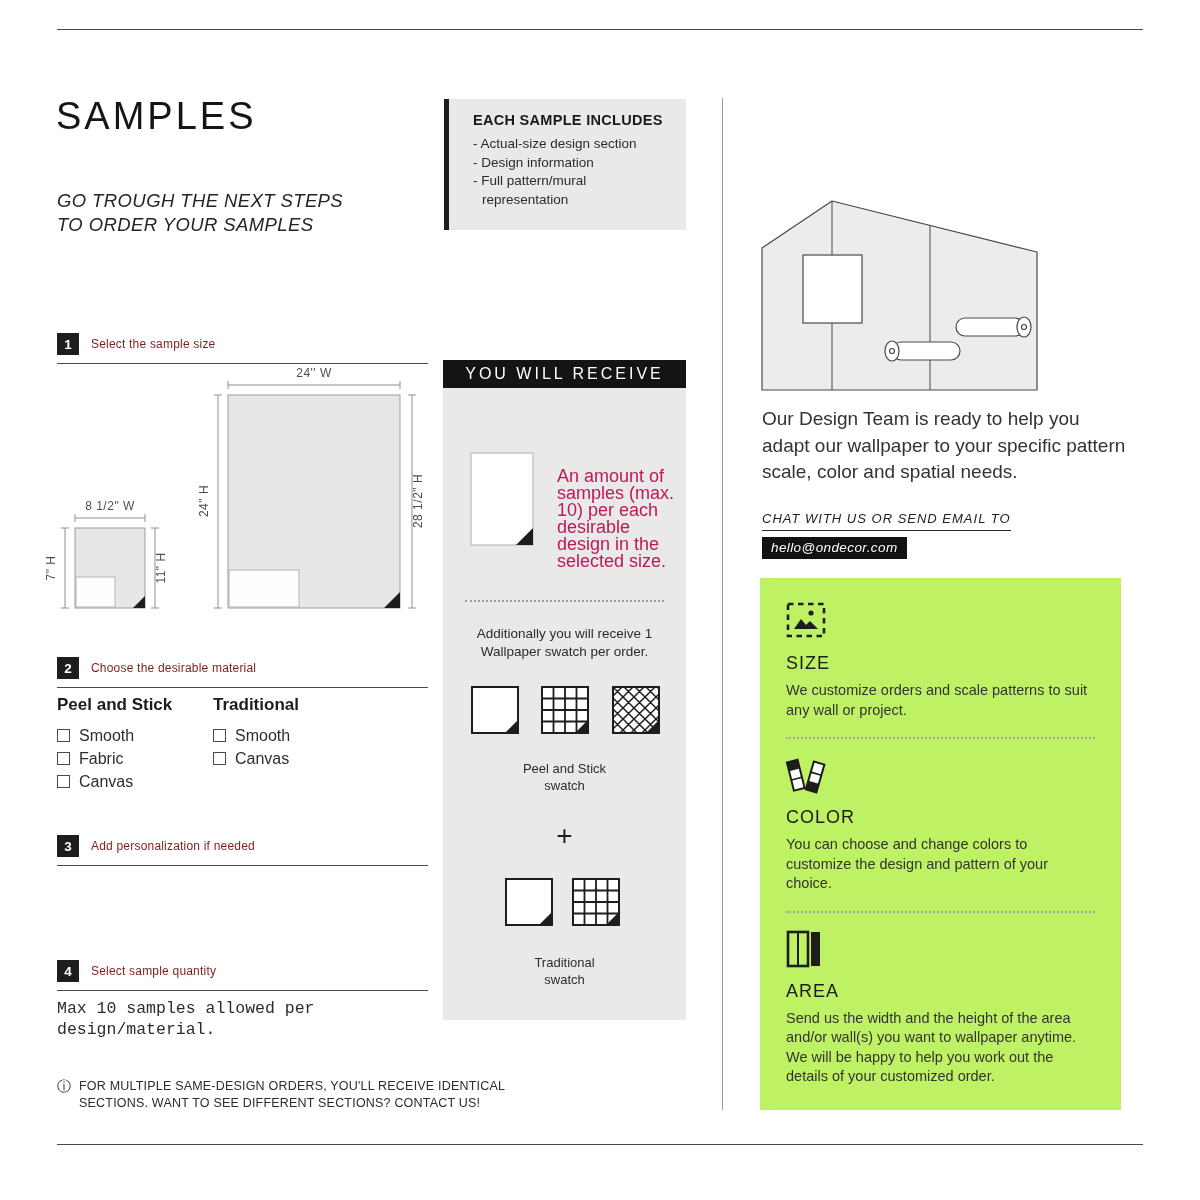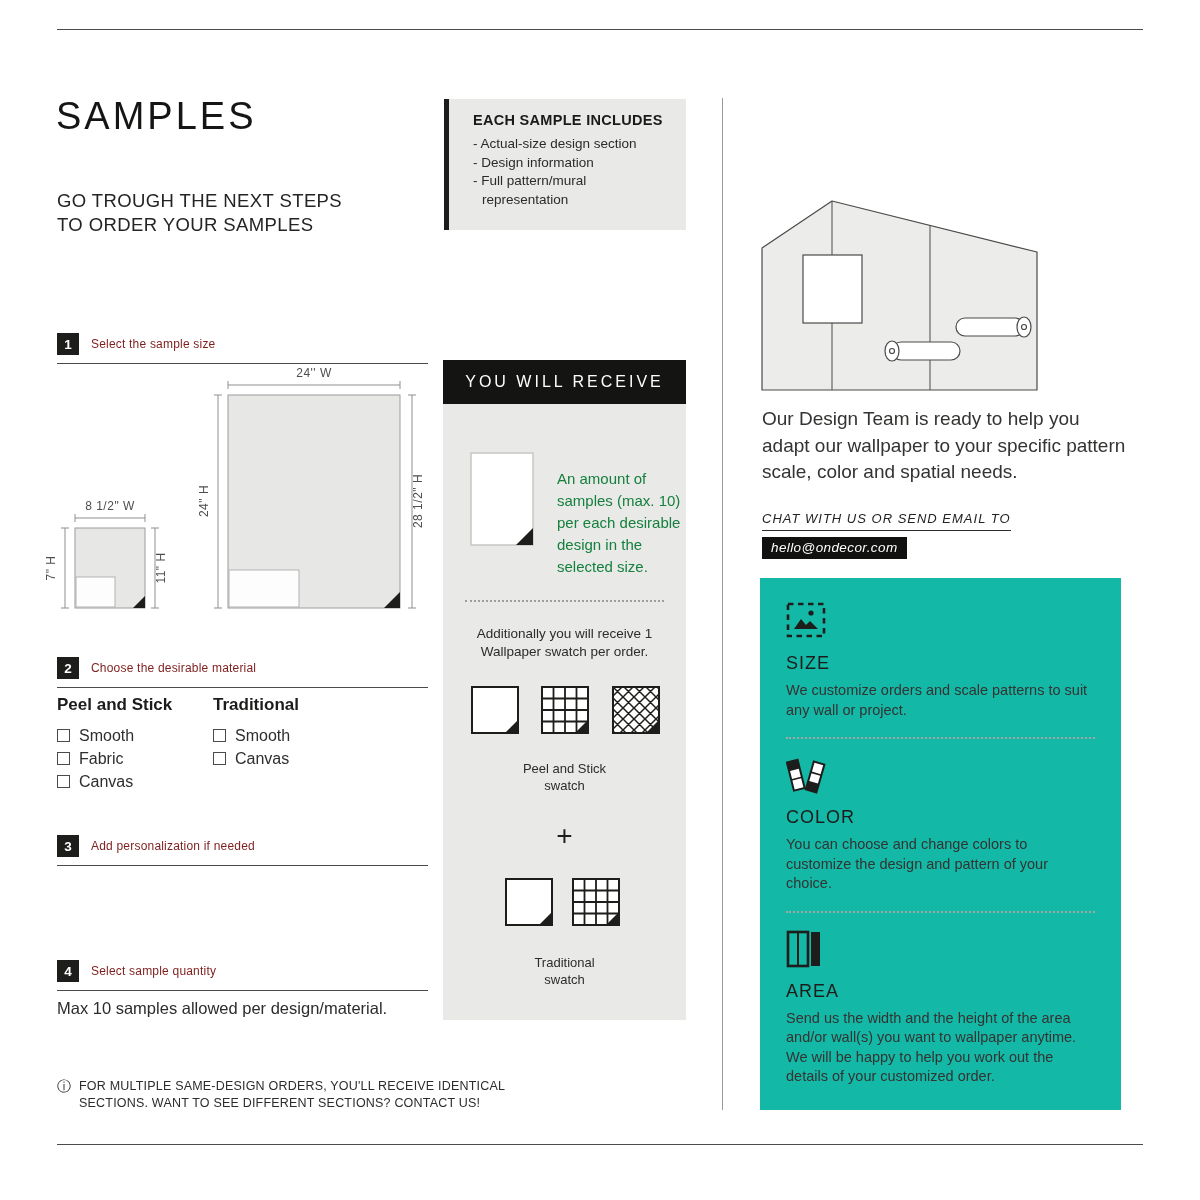--- a/index.html
+++ b/index.html
@@ -8,21 +8,21 @@
 
   .rule { position:absolute; left:57px; width:1086px; border-top:1.5px solid #4a4a4a; }
   .rule-top { top:29px; }
   .rule-bottom { top:1144px; }
   .divider-v { position:absolute; left:722px; top:98px; height:1012px; width:1px; background:#9a9a9a; }
 
   .big-title { position:absolute; font-size:38px; font-weight:500; letter-spacing:3px; color:#151514; }
   .samples-title { left:56px; top:95px; }
   .custom-title { left:761px; top:95px; }
 
-  .samples-intro { position:absolute; left:57px; top:189px; font-size:18.5px; line-height:24px; letter-spacing:0.4px; color:#242424; }
+  .samples-intro { position:absolute; left:57px; top:189px; font-size:18.5px; line-height:24px; letter-spacing:0.4px; color:#242424;font-style:italic; }
 
   .includes-box { position:absolute; left:444px; top:99px; width:242px; height:131px; background:#e9e9e8;
     border-left:5px solid #1d1d1b; padding:13px 14px 12px 24px; }
   .includes-title { font-size:14.5px; font-weight:700; letter-spacing:0.3px; color:#1a1a19; margin-bottom:7px; }
   .includes-item { font-size:13.5px; line-height:18.5px; color:#2b2b2a; padding-left:9px; text-indent:-9px; }
 
   .step-header { position:absolute; left:57px; width:371px; display:flex; align-items:center; gap:12px;
     padding-bottom:8px; border-bottom:1.5px solid #4a4a4a; }
   .step-num { width:22px; height:22px; background:#1d1d1b; color:#fff; font-size:13.5px; font-weight:700;
     display:flex; align-items:center; justify-content:center; flex:0 0 22px; }
@@ -36,40 +36,40 @@
   .dim { stroke:#8f8f8f; stroke-width:1; }
   .dimtext { font-family:"Liberation Sans", sans-serif; font-size:12px; fill:#4e4e4e; letter-spacing:0.5px; }
 
   .materials { position:absolute; left:57px; top:695px; width:371px; display:flex; }
   .mat-col { width:156px; }
   .mat-title { font-size:17px; font-weight:700; color:#1c1c1b; margin-bottom:9px; }
   .mat-option { display:flex; align-items:center; gap:9px; height:23px; font-size:16px; color:#2e2e2d; }
   .checkbox { width:13px; height:13px; border:1.5px solid #4a4a4a; background:#fff; flex:0 0 13px; }
 
   .receive-box { position:absolute; left:443px; top:360px; width:243px; height:660px; background:#e9e9e8; }
-  .receive-header { position:absolute; left:0; top:0; width:243px; height:44px; background:#141413; color:#fff;
+  .receive-header { position:absolute; left:0; top:0; width:243px; height:28px; background:#141413; color:#fff;
     font-size:16px; font-weight:500; letter-spacing:3px; display:flex; align-items:center; justify-content:center; }
   .receive-sheet { position:absolute; left:27px; top:92px; }
-  .receive-samples-text { position:absolute; left:114px; top:108px; width:124px; font-size:15px; line-height:22px; color:#15803d; }
+  .receive-samples-text { position:absolute; left:114px; top:108px; width:124px; font-size:18px; line-height:17px; color:#be185d; }
   .dotted-h { position:absolute; left:22px; right:22px; top:240px; border-top:2px dotted #9d9d9c; }
   .receive-additional { position:absolute; left:14px; top:265px; width:215px; text-align:center; font-size:13.5px; line-height:17.5px; color:#2c2c2b; }
   .swatch { position:absolute; }
   .swatch-label { position:absolute; left:0; width:243px; text-align:center; font-size:13px; line-height:17px;
     color:#2c2c2b; white-space:pre-line; }
   .plus { position:absolute; left:0; top:460px; width:243px; text-align:center; font-size:28px; font-weight:300; color:#1d1d1b; }
 
   .house-illustration { position:absolute; left:760px; top:196px; }
   .custom-intro { position:absolute; left:762px; top:406px; width:366px; font-size:19px; line-height:26.5px; color:#333332; }
   .custom-contact { position:absolute; left:762px; top:509px;font-style:italic; }
   .chat-label { display:inline-block; font-size:13px; letter-spacing:1px; color:#222221;
     border-bottom:1.5px solid #2a2a29; padding-bottom:4px; }
   .email-badge { display:inline-block; margin-top:6px; background:#111110; color:#ffffff;
     font-size:13.5px; letter-spacing:0.4px; padding:3px 9px 4px; cursor:pointer; }
 
-  .features { position:absolute; left:760px; top:578px; width:361px; height:532px; background:#14b8a6; padding:24px 26px; }
+  .features { position:absolute; left:760px; top:578px; width:361px; height:532px; background:#bef264; padding:24px 26px; }
   .f-icon { display:block; height:38px; }
   .f-name { margin-top:13px; font-size:18px; font-weight:500; letter-spacing:1px; color:#1c1c1b; }
   .f-text { margin-top:7px; font-size:14.5px; line-height:19.5px; color:#333332; }
   .f-divider { border-top:2px dotted #a6a6a5; margin:17px 0; }
 
   .footer-note { position:absolute; left:57px; top:1078px; width:472px; display:flex; gap:8px; }
   .info-icon { font-size:14px; line-height:16px; color:#1d1d1b; }
   .footer-text { font-size:12.5px; line-height:16.5px; letter-spacing:0.2px; color:#2c2c2b; }
 </style>
 </head>
@@ -170,21 +170,21 @@
 
   <div class="step-header" style="top:835px;">
     <span class="step-num">3</span>
     <span class="step-label">Add personalization if needed</span>
   </div>
 
   <div class="step-header" style="top:960px;">
     <span class="step-num">4</span>
     <span class="step-label">Select sample quantity</span>
   </div>
-  <div class="step-note" style="top:998px;">Max 10 samples allowed per design/material.</div>
+  <div class="step-note" style="top:998px;font-family:Liberation Mono, monospace;">Max 10 samples allowed per design/material.</div>
 
   <div class="receive-box">
     <div class="receive-header">YOU WILL RECEIVE</div>
 
     <span class="receive-sheet">
       <svg width="64" height="94" viewBox="0 0 64 94">
         <rect x="1" y="1" width="62" height="92" fill="#ffffff" stroke="#c6c6c5" stroke-width="1.5"></rect>
         <polygon points="63,76 63,93 46,93" fill="#1d1d1b"></polygon>
       </svg>
     </span>

